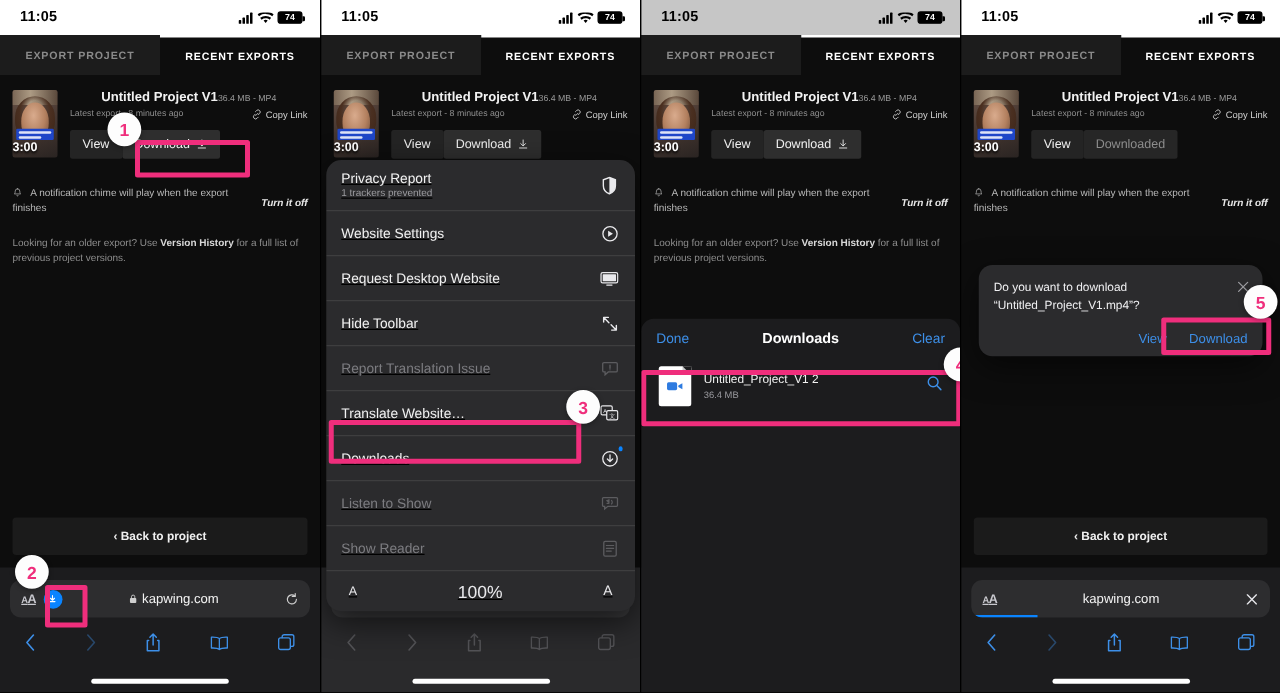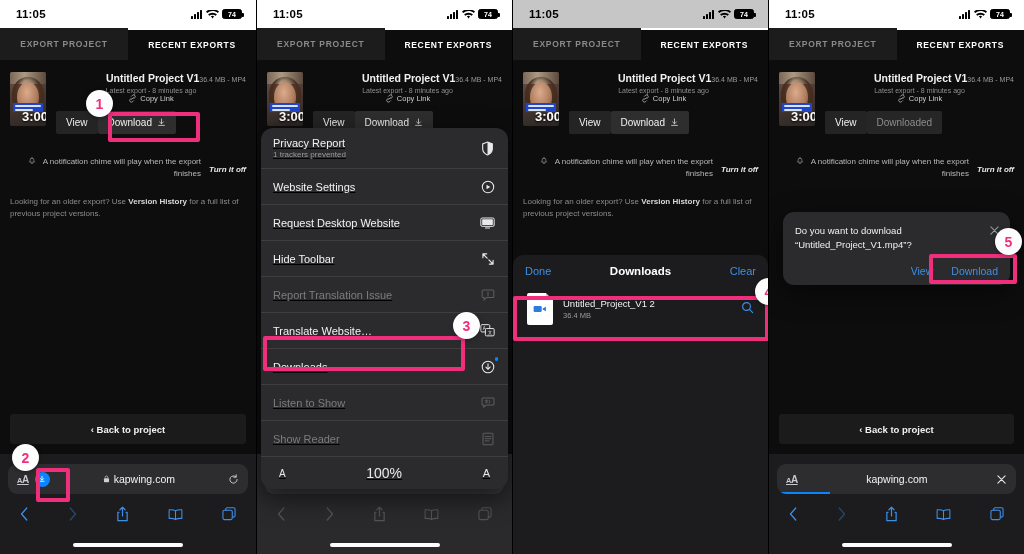--- a/index.html
+++ b/index.html
@@ -77,43 +77,43 @@
   }
   .thumb .caption {
     position:absolute; left:3px; right:3px; top:31px; height:9px; background:#1f46c8;
     border-radius:1px;
   }
   .thumb .caption i {
     display:block; height:2px; background:#fff; margin:2px 2px 0 2px; border-radius:1px; opacity:.85;
   }
   .thumb .caption i:nth-child(2){ width:60%; margin-top:1.5px; }
   .thumb .dur {
-    position:absolute; left:0; right:0; bottom:2px; text-align:right;
-    font-size:13px; font-weight:bold; color:#fff; text-shadow:0 1px 2px #000;margin-left:12px;
+    position:absolute; left:0; right:0; bottom:2px; text-align:left;
+    font-size:10px; font-weight:bold; color:#fff; text-shadow:0 1px 2px #000;
   }
 
   .card-main { flex:1; padding-left: 10px; min-width:0; }
-  .card-row1 { display:flex; align-items:baseline; justify-content:flex-end; }
+  .card-row1 { display:flex; align-items:baseline; justify-content:center; }
   .proj-title { font-size:10.5px; font-weight:bold; color:#f2f2f2; }
   .proj-meta { font-size:7px; color:#9a9a9a; white-space:nowrap; }
-  .card-row2 { display:flex; align-items:center; justify-content:space-between; margin-top:3px;flex-direction:column; }
+  .card-row2 { display:flex; align-items:center; justify-content:space-between; margin-top:3px; }
   .proj-sub { font-size:7px; color:#8f8f8f; }
   .copy-link { font-size:7.5px; color:#cfcfcf; display:flex; align-items:center; gap:3px; }
   .copy-link svg { display:block; }
 
   .actions { display:flex; margin-top:8px; }
   .btn-view, .btn-dl {
     font-size:10px; color:#f0f0f0; padding:6px 10px; background:#242424;
     display:flex; align-items:center; gap:5px; border-radius:2px;
   }
   .btn-dl { background:#2e2e2e; font-weight:normal; }
   .btn-dl.done { color:#8d8d8d; background:#262626; }
 
   .notice { margin: 22px 10px 0 10px; display:flex; align-items:flex-start; justify-content:space-between; gap:8px; }
-  .notice-text { font-size:8px; color:#b8b8b8; line-height:1.5;text-align:right; }
+  .notice-text { font-size:8px; color:#b8b8b8; line-height:1.5; }
   .notice-text .bell { margin-right:4px; }
   .turnoff { font-size:8px; font-weight:bold; font-style:italic; color:#e8e8e8; white-space:nowrap; padding-top:9px; }
 
   .older { margin: 16px 10px 0 10px; font-size:8px; color:#8d8d8d; line-height:1.55; }
   .older b { color:#d8d8d8; }
 
   .back-btn {
     position:absolute; left:10px; right:10px; bottom:10px; height:30px;
     background:#1b1b1b; border-radius:3px; display:flex; align-items:center; justify-content:center;
     font-size:9.5px; font-weight:bold; color:#f0f0f0; gap:4px;

